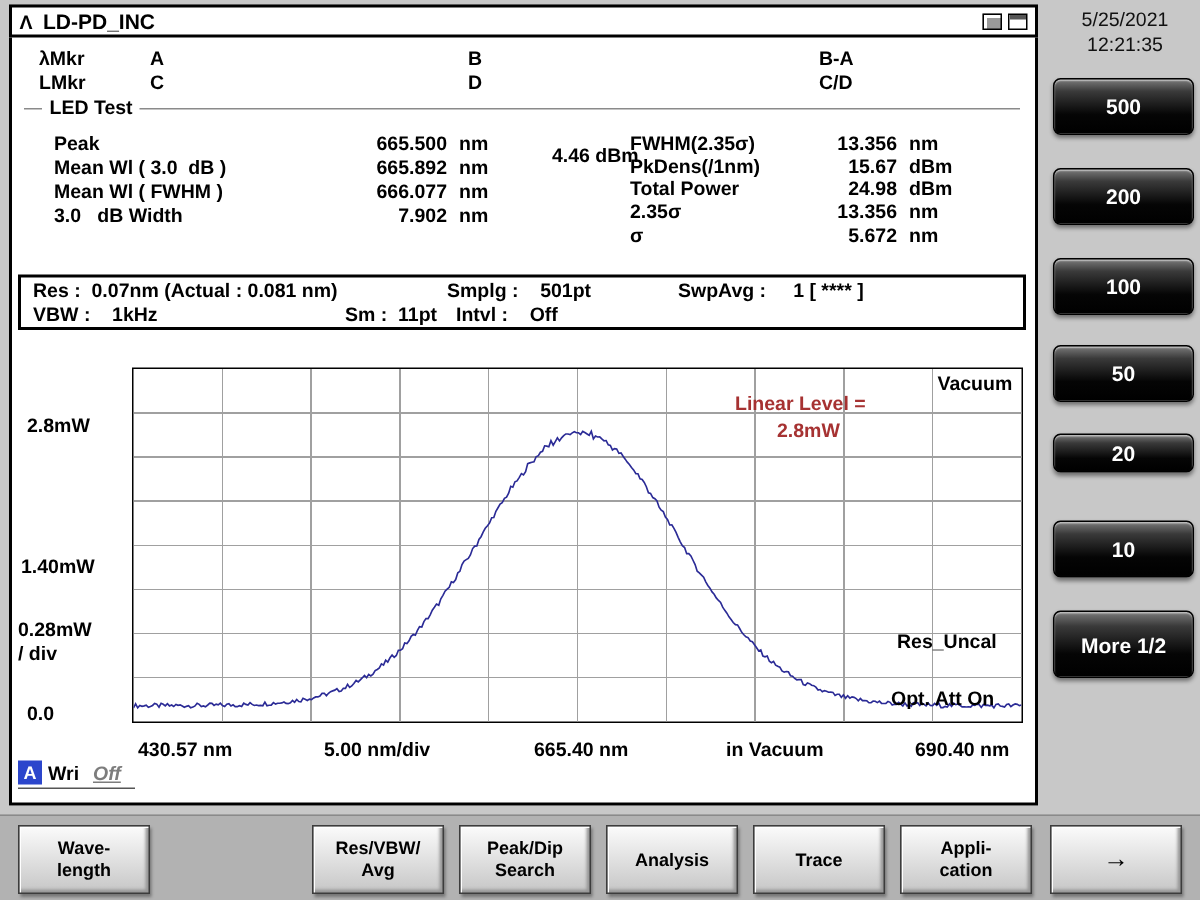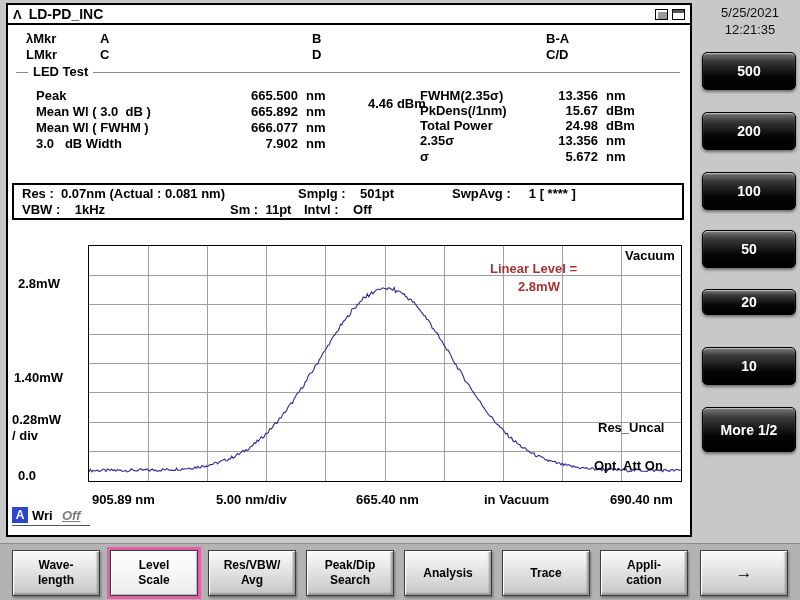--- a/index.html
+++ b/index.html
@@ -162,21 +162,21 @@
   <span class="t" style="left:12px;top:412px">0.28mW</span>
   <span class="t" style="left:12px;top:428px">/ div</span>
   <span class="t" style="left:18px;top:468px">0.0</span>
 
   <span class="t" style="left:625px;top:248px">Vacuum</span>
   <span class="t red" style="left:490px;top:261px">Linear Level =</span>
   <span class="t red" style="left:518px;top:279px">2.8mW</span>
   <span class="t" style="left:598px;top:420px">Res_Uncal</span>
   <span class="t" style="left:594px;top:458px">Opt. Att On</span>
 
-  <span class="t" style="left:92px;top:492px">905.89 nm</span>
+  <span class="t" style="left:92px;top:492px">430.57 nm</span>
   <span class="t" style="left:216px;top:492px">5.00 nm/div</span>
   <span class="t" style="left:356px;top:492px">665.40 nm</span>
   <span class="t" style="left:484px;top:492px">in Vacuum</span>
   <span class="t" style="left:610px;top:492px">690.40 nm</span>
 
   <div class="badge">A</div>
   <span class="t" style="left:32px;top:508px">Wri</span>
   <span class="t dim" style="left:62px;top:508px">Off</span>
   <div class="status-rule"></div>
 
@@ -192,24 +192,20 @@
   <div class="softkey" style="top:289px;height:26px">20</div>
   <div class="softkey" style="top:347px;height:38px">10</div>
   <div class="softkey" style="top:407px;height:45px">More 1/2</div>
 
   <div class="fkeybar"></div>
 
   <div class="fkey" style="left:12px">
     <span class="l">Wave-</span>
     <span class="l">length</span>
   </div>
-  <div class="fkey active" style="left:110px">
-    <span class="l">Level</span>
-    <span class="l">Scale</span>
-  </div>
   <div class="fkey" style="left:208px">
     <span class="l">Res/VBW/</span>
     <span class="l">Avg</span>
   </div>
   <div class="fkey" style="left:404px">
     <span class="l">Analysis</span>
   </div>
   <div class="fkey" style="left:306px">
     <span class="l">Peak/Dip</span>
     <span class="l">Search</span>

